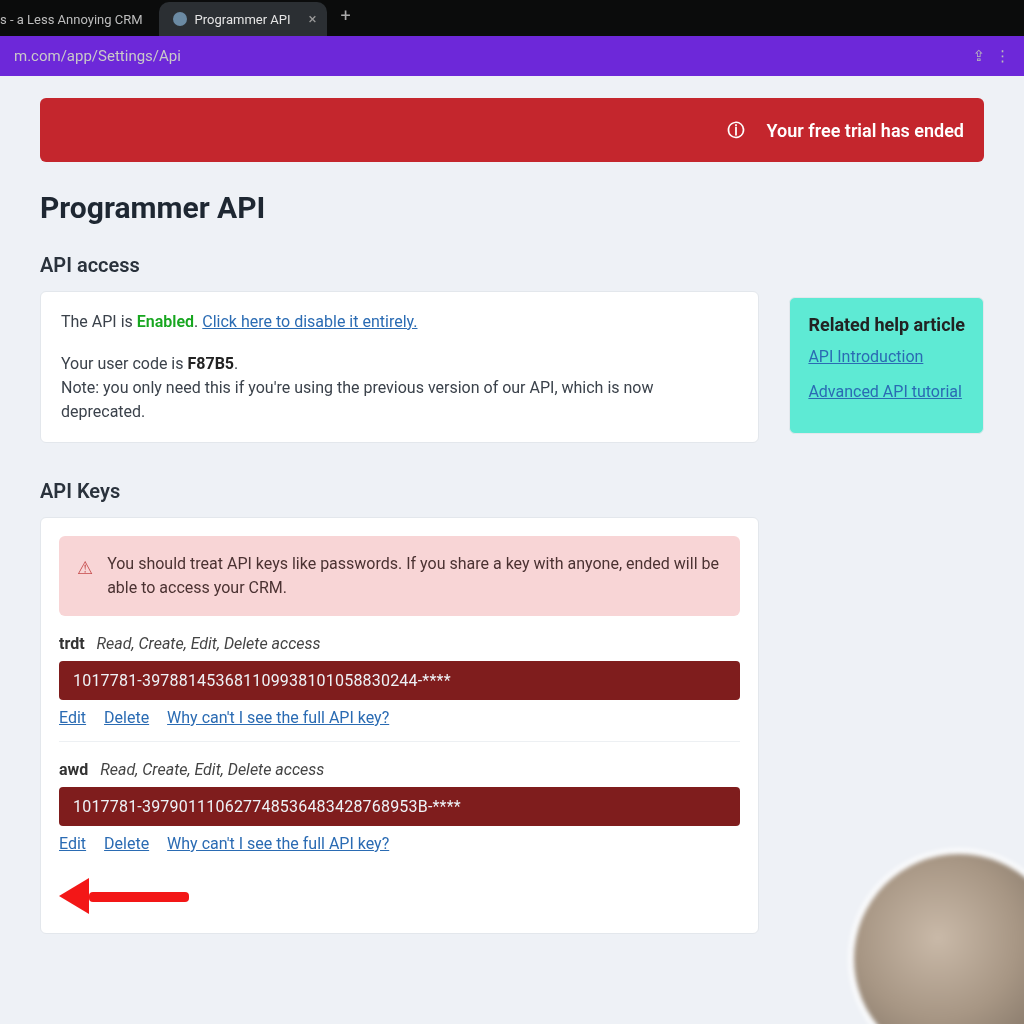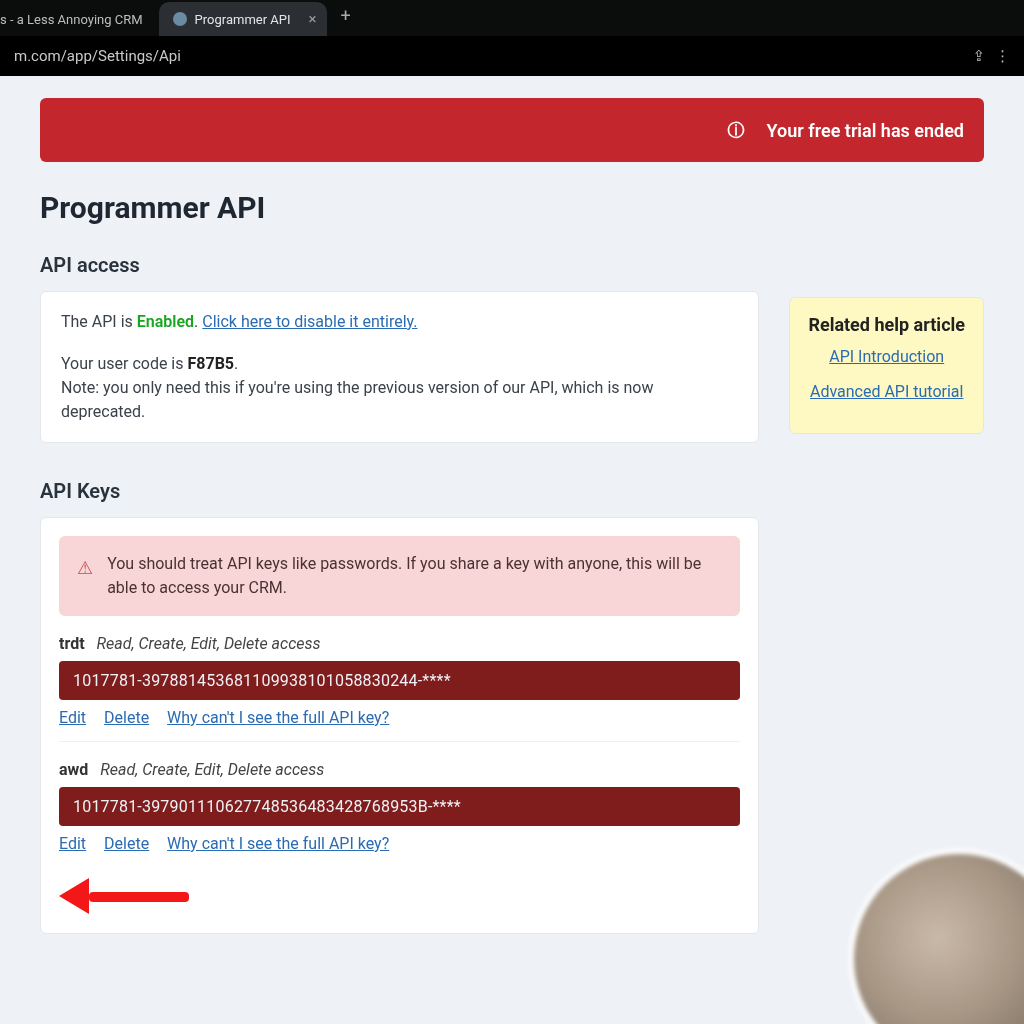--- a/index.html
+++ b/index.html
@@ -7,21 +7,21 @@
   body { background: #eef1f6; }
 
   
   .browser-top { background: #0b0c0c; height: 36px; display: flex; align-items: flex-end; padding-left: 0; }
   .tab { display: flex; align-items: center; color: #cfcfcf; font-size: 13px; height: 34px; padding: 0 14px; border-top-left-radius: 10px; border-top-right-radius: 10px; margin-right: 2px; white-space: nowrap; }
   .tab.inactive { background: transparent; color: #bdbdbd; max-width: 190px; overflow: hidden; text-overflow: ellipsis; padding-left:0;}
   .tab.active { background: #2b2f33; color: #e4e4e4; position: relative; padding-right: 36px;}
   .tab .favicon { width: 14px; height: 14px; border-radius: 50%; background: #6b8aa3; margin-right: 8px; display: inline-block; }
   .tab .close { position: absolute; right: 10px; font-size: 15px; color: #999; }
   .newtab { color:#aaa; font-size:18px; padding:0 12px 6px; align-self:center;}
-  .addr-bar { background: #000000; height: 40px; display: flex; align-items: center; padding: 0 14px; color: #c9c9c9; font-size: 15px; justify-content: space-between; }
+  .addr-bar { background: #6d28d9; height: 40px; display: flex; align-items: center; padding: 0 14px; color: #c9c9c9; font-size: 15px; justify-content: space-between; }
   .addr-left { display:flex; align-items:center; overflow:hidden; }
   .addr-icons { display:flex; gap:10px; color:#bbb; font-size:15px;}
   .addr-url { white-space: nowrap; }
 
   .page { padding: 0; }
 
   
   .trial-banner { background: #c4262d; color: #fff; margin: 22px 40px 0 40px; border-radius: 6px; height: 64px; display: flex; align-items: center; justify-content: flex-end; padding-right: 20px; gap: 22px; font-size: 18px; font-weight: 600; }
   .trial-banner .info-icon { font-size: 17px; }
   .cta-btn { background: #fbe5e6; color: #ad2a2b; border-radius: 30px; padding: 12px 28px; font-weight: 700; font-size: 18px; border: none; }
@@ -33,21 +33,21 @@
   .main-col { flex: 1; min-width: 0; }
   .side-col { width: 200px; flex: 0 0 180px; }
 
   .sect-title { font-size: 20px; font-weight: 600; color: #2a323c; margin-bottom: 14px; }
 
   .card { background: #fff; border: 1px solid #e3e7ec; border-radius: 6px; padding: 18px 20px; font-size: 16px; color: #3b424b; line-height: 1.5; }
   .card .enabled { color: #17a61f; font-weight: 600; }
   .card a.disable-link { color: #2a6bb3; text-decoration: underline; }
   .card .code { font-weight: 700; color: #222; }
 
-  .side-card { background:#fef9c3; border:1px solid #e3e7ec; border-radius:6px; padding:16px 18px; overflow:hidden; margin-top:44px;text-align:center;}
+  .side-card { background:#5eead4; border:1px solid #e3e7ec; border-radius:6px; padding:16px 18px; overflow:hidden; margin-top:44px;}
   .side-card h3 { font-size: 18px; font-weight:700; color:#222; margin-bottom:12px; white-space:nowrap;}
   .side-link { color:#2a6bb3; text-decoration:underline; display:block; margin-bottom:16px; font-size:16px; white-space:nowrap;}
 
   .keys-section { margin-top: 36px; }
   .keys-card { background:#fff; border:1px solid #e3e7ec; border-radius:6px; padding: 18px 18px 22px 18px; }
 
   .warn-box { background: #f8d5d6; border-radius: 6px; padding: 16px 18px; display:flex; gap:14px; color:#4b3232; font-size:16px; line-height:1.5; }
   .warn-icon { color:#c54b4b; font-size:18px; flex:0 0 auto; margin-top:2px;}
 
   .key-block { margin-top: 18px; }
@@ -119,21 +119,21 @@
           </p>
           <p>Note: you only need this if you're using the previous version of our API, which is now deprecated.</p>
         </div>
 
         <div class="keys-section">
           <div class="sect-title">API Keys</div>
           <div class="keys-card">
 
             <div class="warn-box">
               <span class="warn-icon">⚠</span>
-              <span>You should treat API keys like passwords. If you share a key with anyone, this will be able to access your CRM.</span>
+              <span>You should treat API keys like passwords. If you share a key with anyone, ended will be able to access your CRM.</span>
             </div>
 
             <div class="key-block">
               <div class="key-head">
                 <span class="kname">trdt</span>
                 <span class="kaccess">Read, Create, Edit, Delete access</span>
               </div>
               <div class="key-val">1017781-397881453681109938101058830244-****</div>
               <div class="key-actions">
                 <a href="#">Edit</a>

